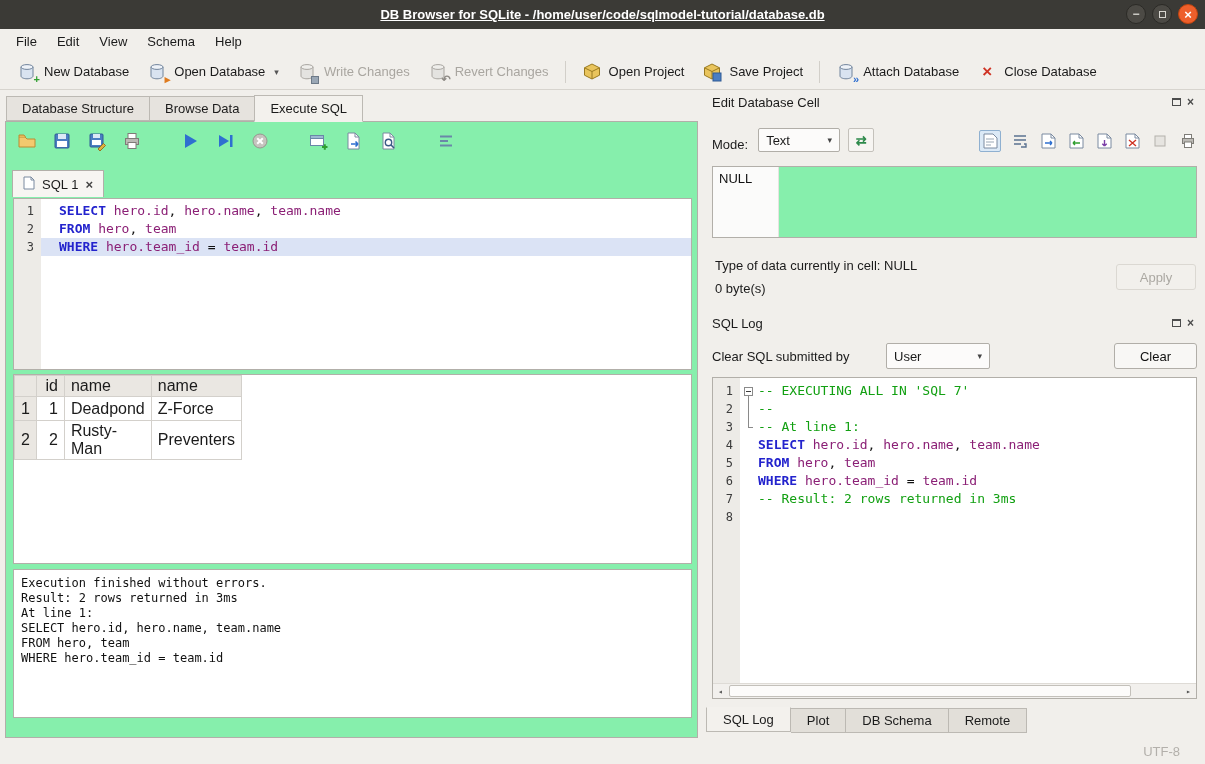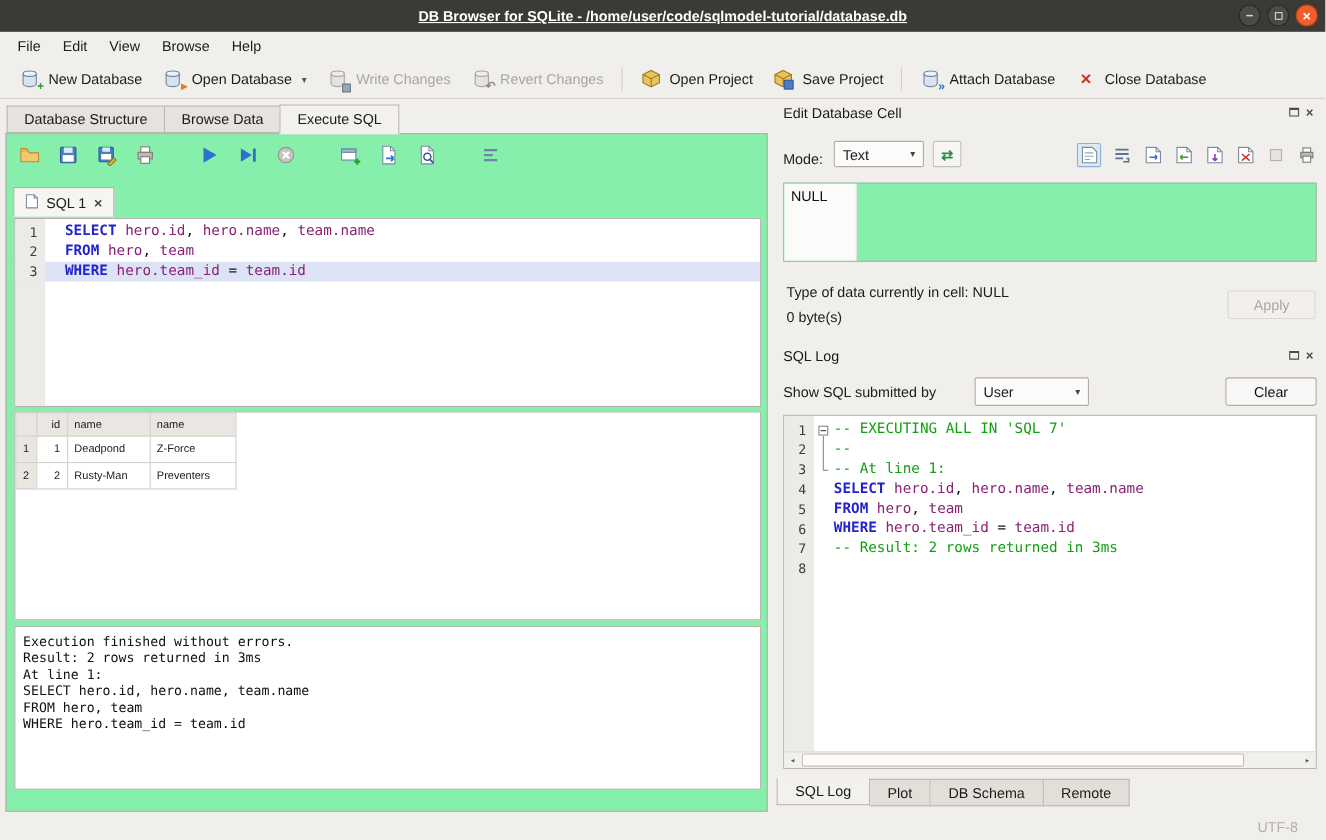--- a/index.html
+++ b/index.html
@@ -65,21 +65,21 @@
     background:#edebe7; flex:none; font-size:12px; }
   .ct { flex:1; padding-left:18px; white-space:pre; }
   .code-line.hl { background:#dbe3f5; }
   .tok-kw { color:var(--kw); font-weight:bold; }
   .tok-id { color:var(--id); }
   .tok-cm { color:var(--cm); }
   .tok-pl { color:#111; }
   
   .grid { position:absolute; left:7px; top:252px; width:679px; height:190px;
     background:#fff; border:1px solid #b2afa9; overflow:hidden; }
-  table.results { border-collapse:collapse; font-size:10px; }
+  table.results { border-collapse:collapse; font-size:16px; }
   .results th, .results td { border:1px solid #d3d0cb; padding:1px 6px; }
   .results th { background:#eae7e2; font-weight:normal; height:21px; text-align:center; }
   .results td { height:24px; background:#fff; }
   .results td.rownum { background:#eae7e2; text-align:center; width:18px; }
   .results th.corner { width:18px; }
   .results .c-id { width:28px; text-align:right; }
   .results .c-n1 { width:75px; text-align:left; }
   .results .c-n2 { width:78px; text-align:left; }
   
   .msg { position:absolute; left:7px; top:447px; width:679px; height:149px;
@@ -162,21 +162,21 @@
     <div class="winbtn close">
         <span>×</span>
       </div>
   </div>
 </div>
 
 <div class="menubar">
   <span class="menu-item">File</span>
   <span class="menu-item">Edit</span>
   <span class="menu-item">View</span>
-  <span class="menu-item">Browse</span>
+  <span class="menu-item">Schema</span>
   <span class="menu-item">Help</span>
 </div>
 
 <div class="toolbar">
   <div class="tbtn">
     <span class="icon">
       <svg width="20" height="20" viewBox="0 0 20 20">
           <path d="M4 5v9c0 1.6 2.8 2.8 6 2.8s6-1.2 6-2.8V5" fill="#d9e3f0" stroke="#71849c"></path>
           <ellipse cx="10" cy="5" rx="6" ry="2.4" fill="#eef2f8" stroke="#71849c"></ellipse>
         </svg>
@@ -496,21 +496,21 @@
 <div class="btn apply-btn">Apply</div>
 
 <div class="dockhdr" style="top:314px;">
   <span class="title">SQL Log</span>
   <span class="dock-icons">
     <span class="dicon-float"></span>
     <span class="dicon-close">×</span>
   </span>
 </div>
 
-<div class="filter-label">Show SQL submitted by</div>
+<div class="filter-label">Clear SQL submitted by</div>
 <div class="combo user-combo">
   <span>User</span>
   <span class="combo-arrow">▾</span>
 </div>
 <div class="btn clear-btn">Clear</div>
 
 <div class="logview">
   <div class="gutter-bg"></div>
   <div class="fold-box"></div>
   <div class="fold-vline"></div>

